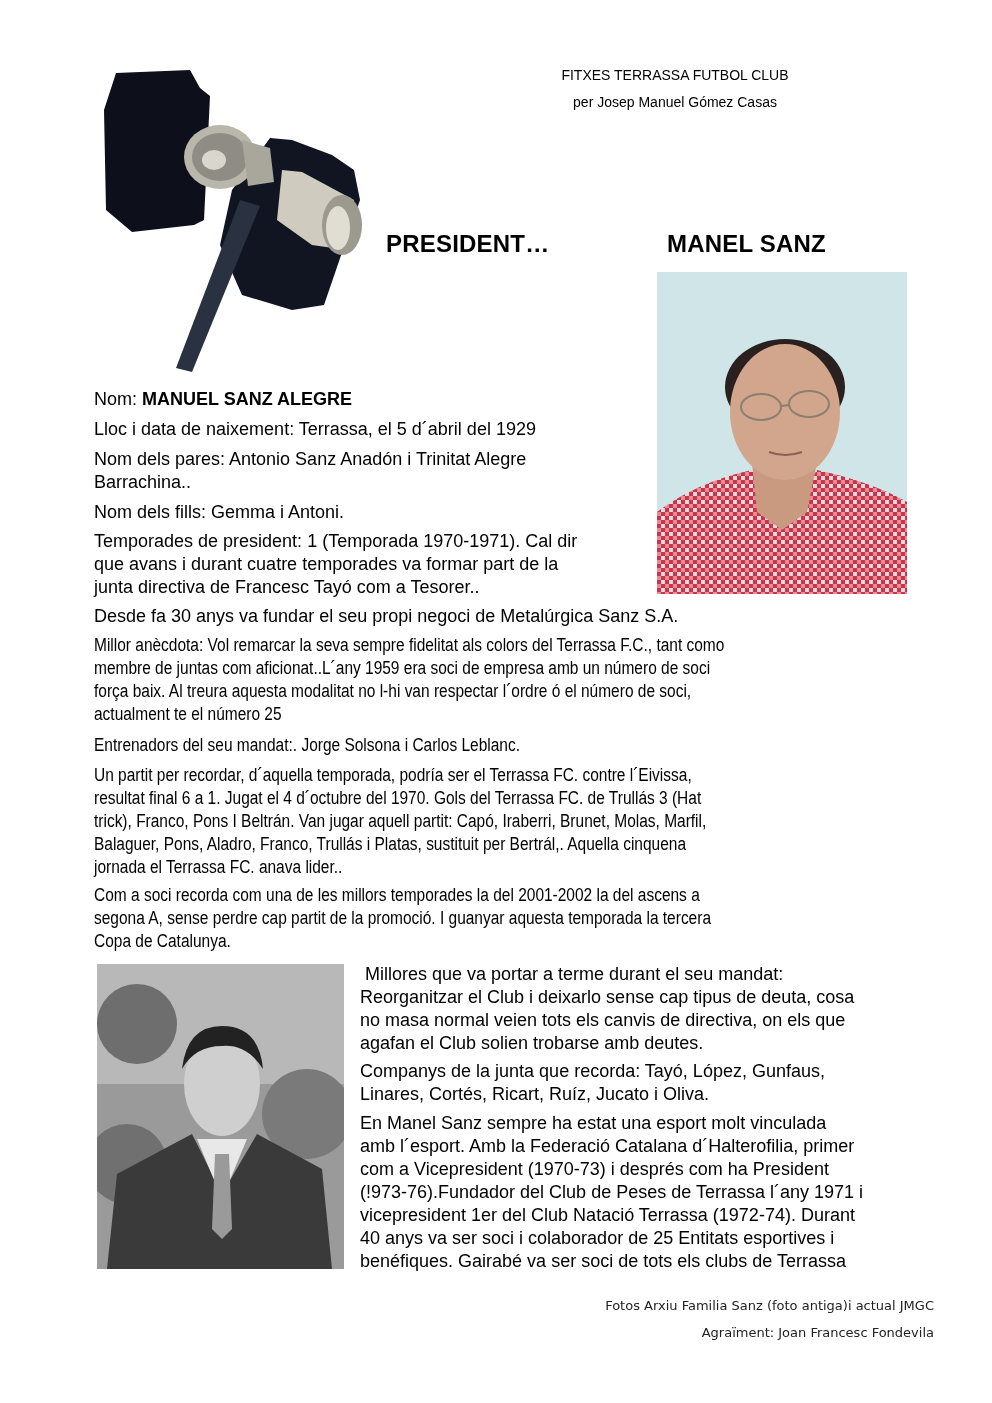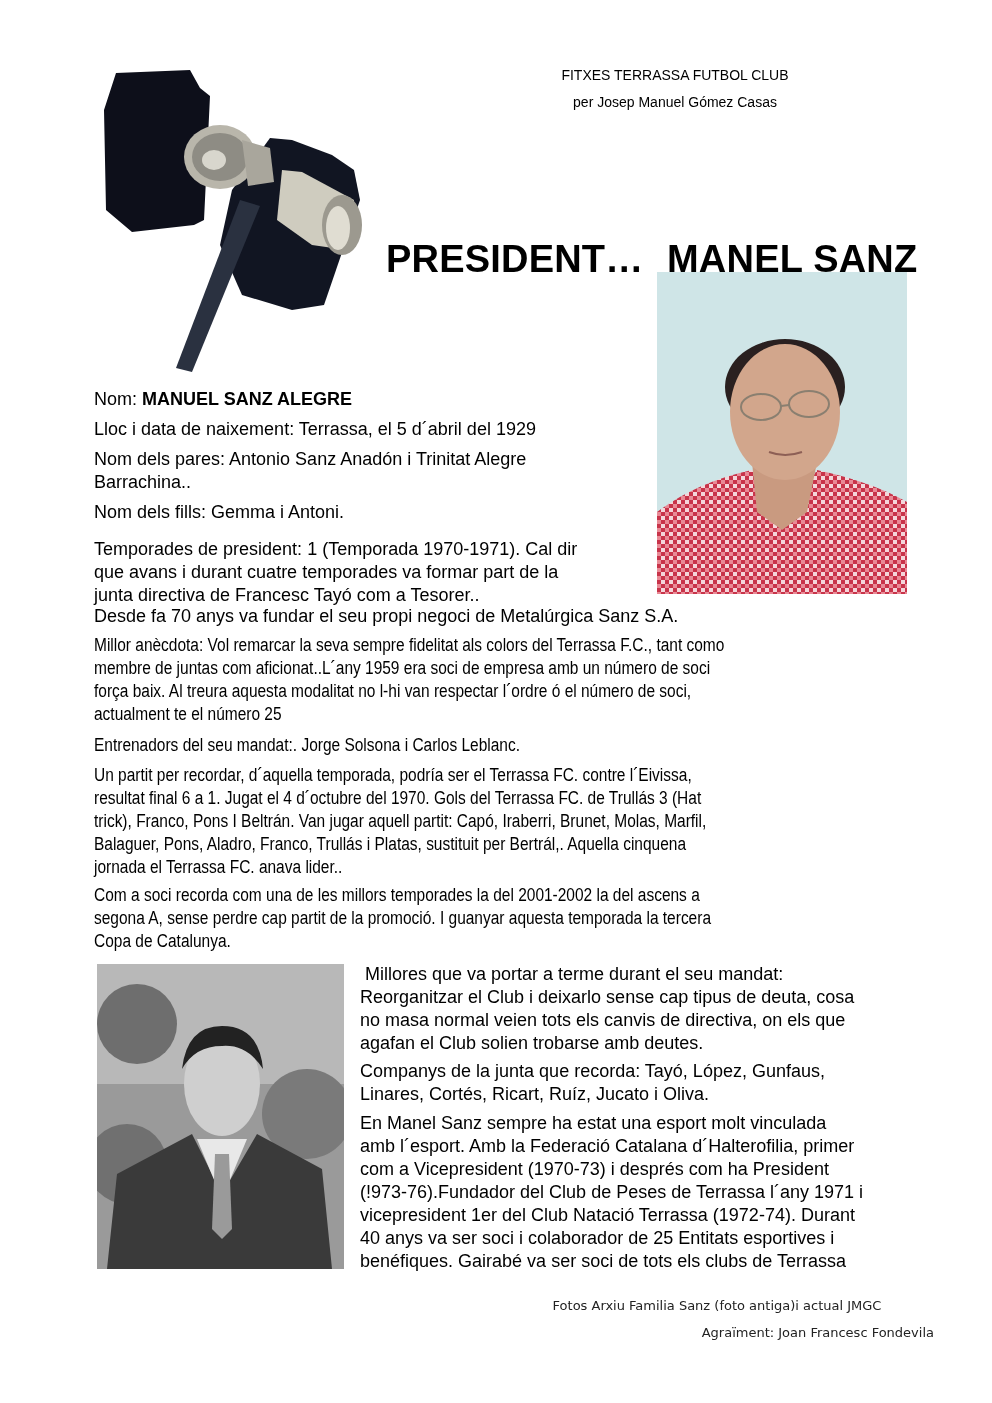--- a/index.html
+++ b/index.html
@@ -1,20 +1,20 @@
 <!DOCTYPE html>
 <html><head>
 <meta charset="utf-8">
 <style>
   html, body { margin: 0; padding: 0; background: #ffffff; }
   body { width: 992px; height: 1403px; position: relative; overflow: hidden;
          font-family: "Liberation Sans", sans-serif; color: #000; }
   .abs { position: absolute; }
   .hdr { font-size: 14px; text-align: center; line-height: 27px; }
-  .title { font-weight: bold; font-size: 38px; letter-spacing: 0.2px; margin-top: 8px; }
+  .title { font-weight: bold; font-size: 24px; letter-spacing: 0.2px; }
   .p { font-size: 18px; line-height: 23px; margin: 0; }
   .narrow { font-family: "Liberation Sans", sans-serif; font-size: 18px; line-height: 23px;
             transform-origin: left top; }
   .credit { font-family: "DejaVu Sans", sans-serif; font-size: 13px; color: #222; text-align: right; }
   b { font-weight: bold; }
 
   
   .speaker { left: 92px; top: 60px; width: 290px; height: 315px; }
   
   .portrait-new { left: 657px; top: 272px; width: 250px; height: 322px; overflow: hidden;
@@ -83,26 +83,26 @@
 
 <p class="abs p" style="left:94px; top:388px;">
   <span>Nom: </span><b>MANUEL SANZ ALEGRE</b>
 </p>
 <p class="abs p" style="left:94px; top:418px;">Lloc i data de naixement: Terrassa, el 5 d´abril del 1929</p>
 <div class="abs p" style="left:94px; top:448px;">
   <div>Nom dels pares: Antonio Sanz Anadón i Trinitat Alegre</div>
   <div>Barrachina..</div>
 </div>
 <p class="abs p" style="left:94px; top:501px;">Nom dels fills: Gemma i Antoni.</p>
-<div class="abs p" style="left:94px; top:530px;margin-top:8px;">
+<div class="abs p" style="left:94px; top:530px;">
   <div>Temporades de president: 1 (Temporada 1970-1971). Cal dir</div>
   <div>que avans i durant cuatre temporades va formar part de la</div>
   <div>junta directiva de Francesc Tayó com a Tesorer..</div>
 </div>
-<p class="abs p" style="left:94px; top:605px;">Desde fa 70 anys va fundar el seu propi negoci de Metalúrgica Sanz S.A.</p>
+<p class="abs p" style="left:94px; top:605px;">Desde fa 30 anys va fundar el seu propi negoci de Metalúrgica Sanz S.A.</p>
 
 <div class="abs narrow" style="left:94px; top:634px; transform: scaleX(0.86); width:960px;">
   <div>Millor anècdota: Vol remarcar la seva sempre fidelitat als colors del Terrassa F.C., tant como</div>
   <div>membre de juntas com aficionat..L´any 1959 era soci de empresa amb un número de soci</div>
   <div>força baix. Al treura aquesta modalitat no l-hi van respectar l´ordre ó el número de soci,</div>
   <div>actualment te el número 25</div>
 </div>
 
 <div class="abs narrow" style="left:94px; top:734px; transform: scaleX(0.86); width:960px;">Entrenadors del seu mandat:. Jorge Solsona i Carlos Leblanc.</div>
 
@@ -152,14 +152,14 @@
 <div class="abs p" style="left:360px; top:1112px;">
   <div>En Manel Sanz sempre ha estat una esport molt vinculada</div>
   <div>amb l´esport. Amb la Federació Catalana d´Halterofilia, primer</div>
   <div>com a Vicepresident (1970-73) i després com ha President</div>
   <div>(!973-76).Fundador del Club de Peses de Terrassa l´any 1971 i</div>
   <div>vicepresident 1er del Club Natació Terrassa (1972-74). Durant</div>
   <div>40 anys va ser soci i colaborador de 25 Entitats esportives i</div>
   <div>benéfiques. Gairabé va ser soci de tots els clubs de Terrassa</div>
 </div>
 
-<div class="abs credit" style="left:500px; top:1298px; width:434px;text-align:center;">Fotos Arxiu Familia Sanz (foto antiga)i actual JMGC</div>
+<div class="abs credit" style="left:500px; top:1298px; width:434px;">Fotos Arxiu Familia Sanz (foto antiga)i actual JMGC</div>
 <div class="abs credit" style="left:500px; top:1325px; width:434px;">Agraïment: Joan Francesc Fondevila</div>
 
 </body></html>

